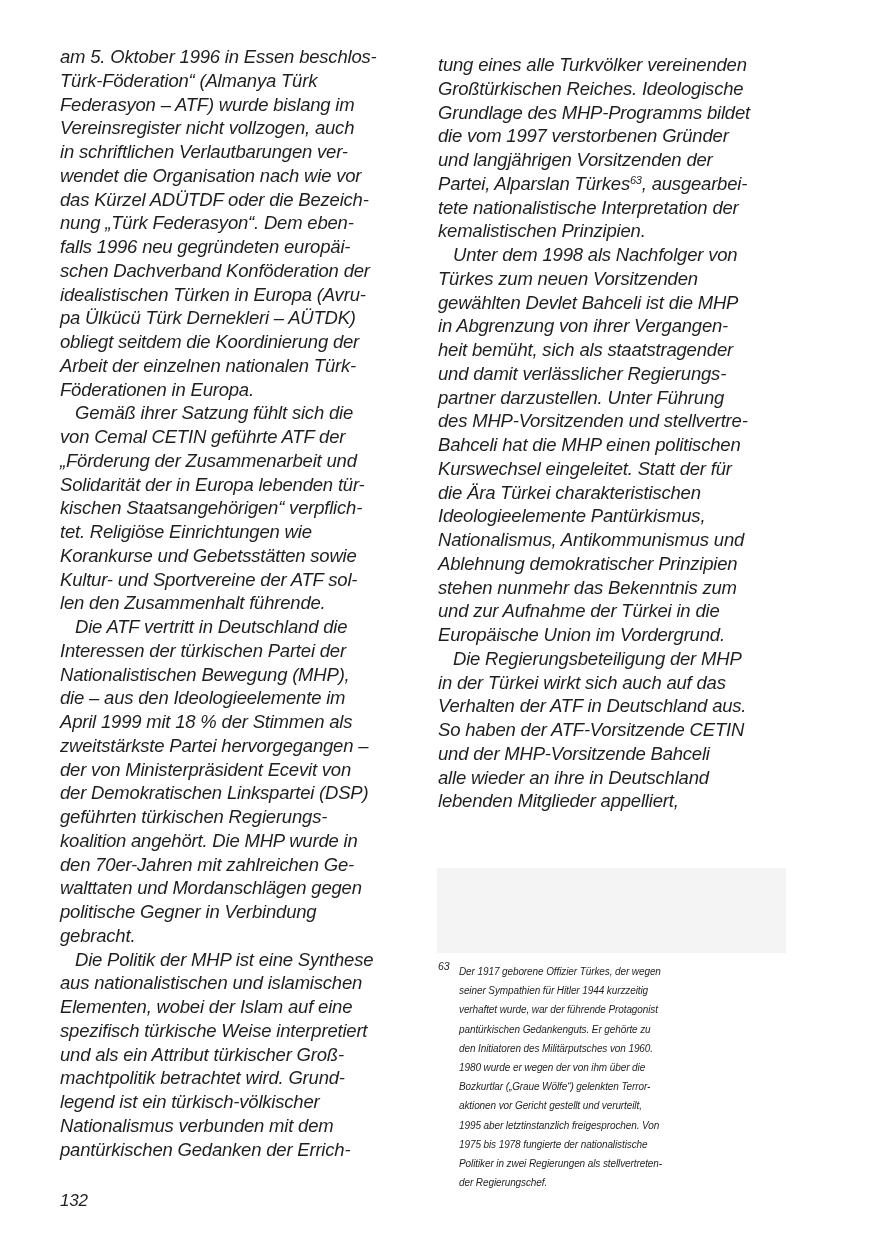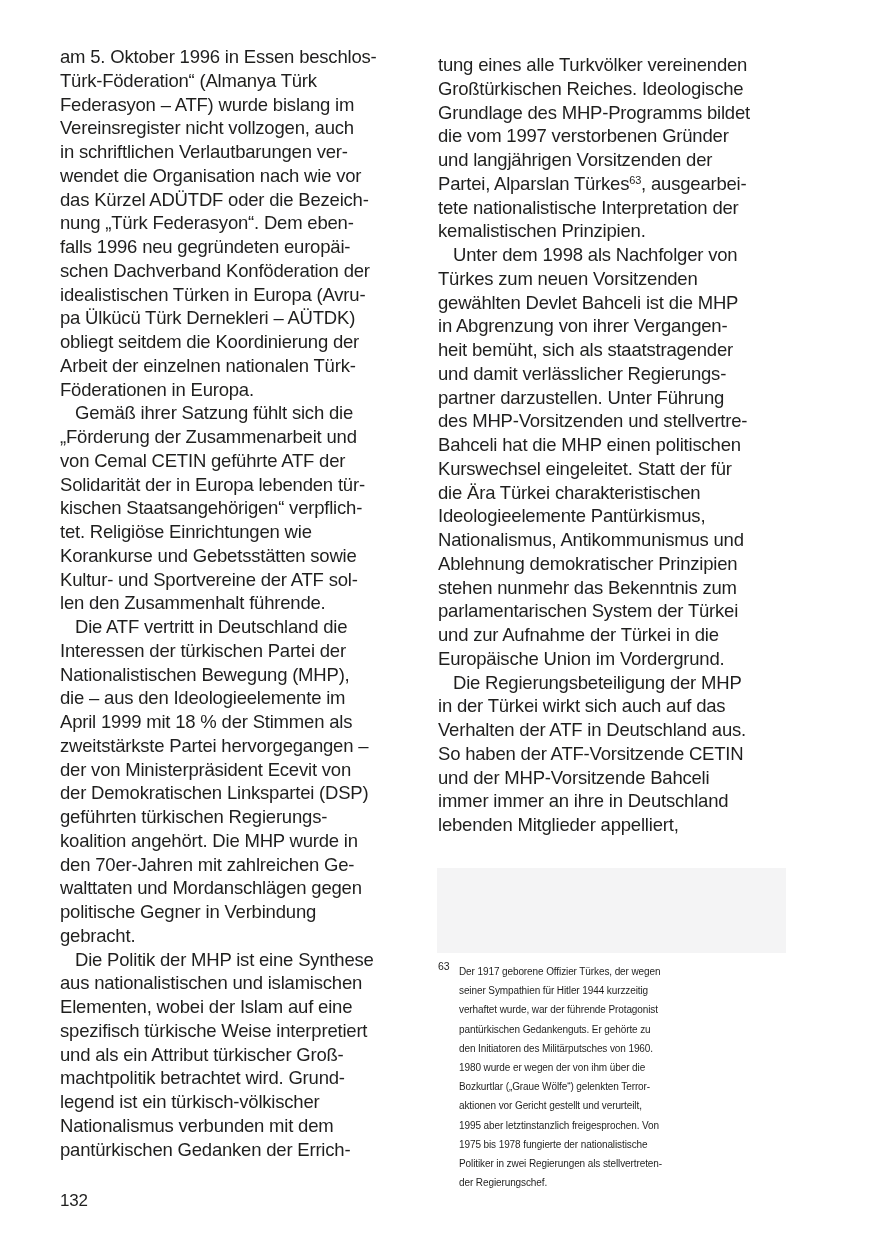--- a/index.html
+++ b/index.html
@@ -12,20 +12,21 @@
     height: 1240px;
     position: relative;
     font-family: "Liberation Sans", sans-serif;
     color: #1f1f1e;
     overflow: hidden;
   }
   .page {
     position: absolute;
     inset: 0;
     background: #ffffff;
+    font-style: italic;
   }
   .column {
     position: absolute;
     top: 45px;
   }
   .column-left  { left: 60px;  width: 372px; }
   .column-right { left: 438px; width: 372px; margin-top: 8px; }
   .line {
     font-size: 18.5px;
     line-height: 23.75px;
@@ -89,22 +90,22 @@
       <div class="line">das Kürzel ADÜTDF oder die Bezeich-</div>
       <div class="line">nung „Türk Federasyon“. Dem eben-</div>
       <div class="line">falls 1996 neu gegründeten europäi-</div>
       <div class="line">schen Dachverband Konföderation der</div>
       <div class="line">idealistischen Türken in Europa (Avru-</div>
       <div class="line">pa Ülkücü Türk Dernekleri –  AÜTDK)</div>
       <div class="line">obliegt seitdem die Koordinierung der</div>
       <div class="line">Arbeit der einzelnen nationalen Türk-</div>
       <div class="line">Föderationen in Europa.</div>
       <div class="line indent">Gemäß ihrer Satzung fühlt sich die</div>
+      <div class="line">von Cemal CETIN geführte ATF der</div>
       <div class="line">„Förderung der Zusammenarbeit und</div>
-      <div class="line">von Cemal CETIN geführte ATF der</div>
       <div class="line">Solidarität der in Europa lebenden tür-</div>
       <div class="line">kischen Staatsangehörigen“ verpflich-</div>
       <div class="line">tet. Religiöse Einrichtungen wie</div>
       <div class="line">Korankurse und Gebetsstätten sowie</div>
       <div class="line">Kultur- und Sportvereine der ATF sol-</div>
       <div class="line">len den Zusammenhalt führende.</div>
       <div class="line indent">Die ATF vertritt in Deutschland die</div>
       <div class="line">Interessen der türkischen Partei der</div>
       <div class="line">Nationalistischen Bewegung (MHP),</div>
       <div class="line">die – aus den Ideologieelemente im</div>
@@ -145,29 +146,28 @@
       <div class="line">und damit verlässlicher Regierungs-</div>
       <div class="line">partner darzustellen. Unter Führung</div>
       <div class="line">des MHP-Vorsitzenden und stellvertre-</div>
       <div class="line">Bahceli hat die MHP einen politischen</div>
       <div class="line">Kurswechsel eingeleitet. Statt der für</div>
       <div class="line">die Ära Türkei charakteristischen</div>
       <div class="line">Ideologieelemente Pantürkismus,</div>
       <div class="line">Nationalismus, Antikommunismus und</div>
       <div class="line">Ablehnung demokratischer Prinzipien</div>
       <div class="line">stehen nunmehr das Bekenntnis zum</div>
-      <div class="line">parlamentarischen System der Türkei</div>
       <div class="line">und zur Aufnahme der Türkei in die</div>
       <div class="line">Europäische Union im Vordergrund.</div>
       <div class="line indent">Die Regierungsbeteiligung der MHP</div>
       <div class="line">in der Türkei wirkt sich auch auf das</div>
       <div class="line">Verhalten der ATF in Deutschland aus.</div>
       <div class="line">So haben der ATF-Vorsitzende CETIN</div>
       <div class="line">und der MHP-Vorsitzende Bahceli</div>
-      <div class="line">immer immer an ihre in Deutschland</div>
+      <div class="line">alle wieder an ihre in Deutschland</div>
       <div class="line">lebenden Mitglieder appelliert,</div>
     </div>
   <div class="gray-box"></div>
   <div class="footnote">
     <span class="fn-marker">63</span>
     <div class="fn-text">
         <div class="line">Der 1917 geborene Offizier Türkes, der wegen</div>
         <div class="line">seiner Sympathien für Hitler 1944 kurzzeitig</div>
         <div class="line">verhaftet wurde, war der führende Protagonist</div>
         <div class="line">pantürkischen Gedankenguts. Er gehörte zu</div>

